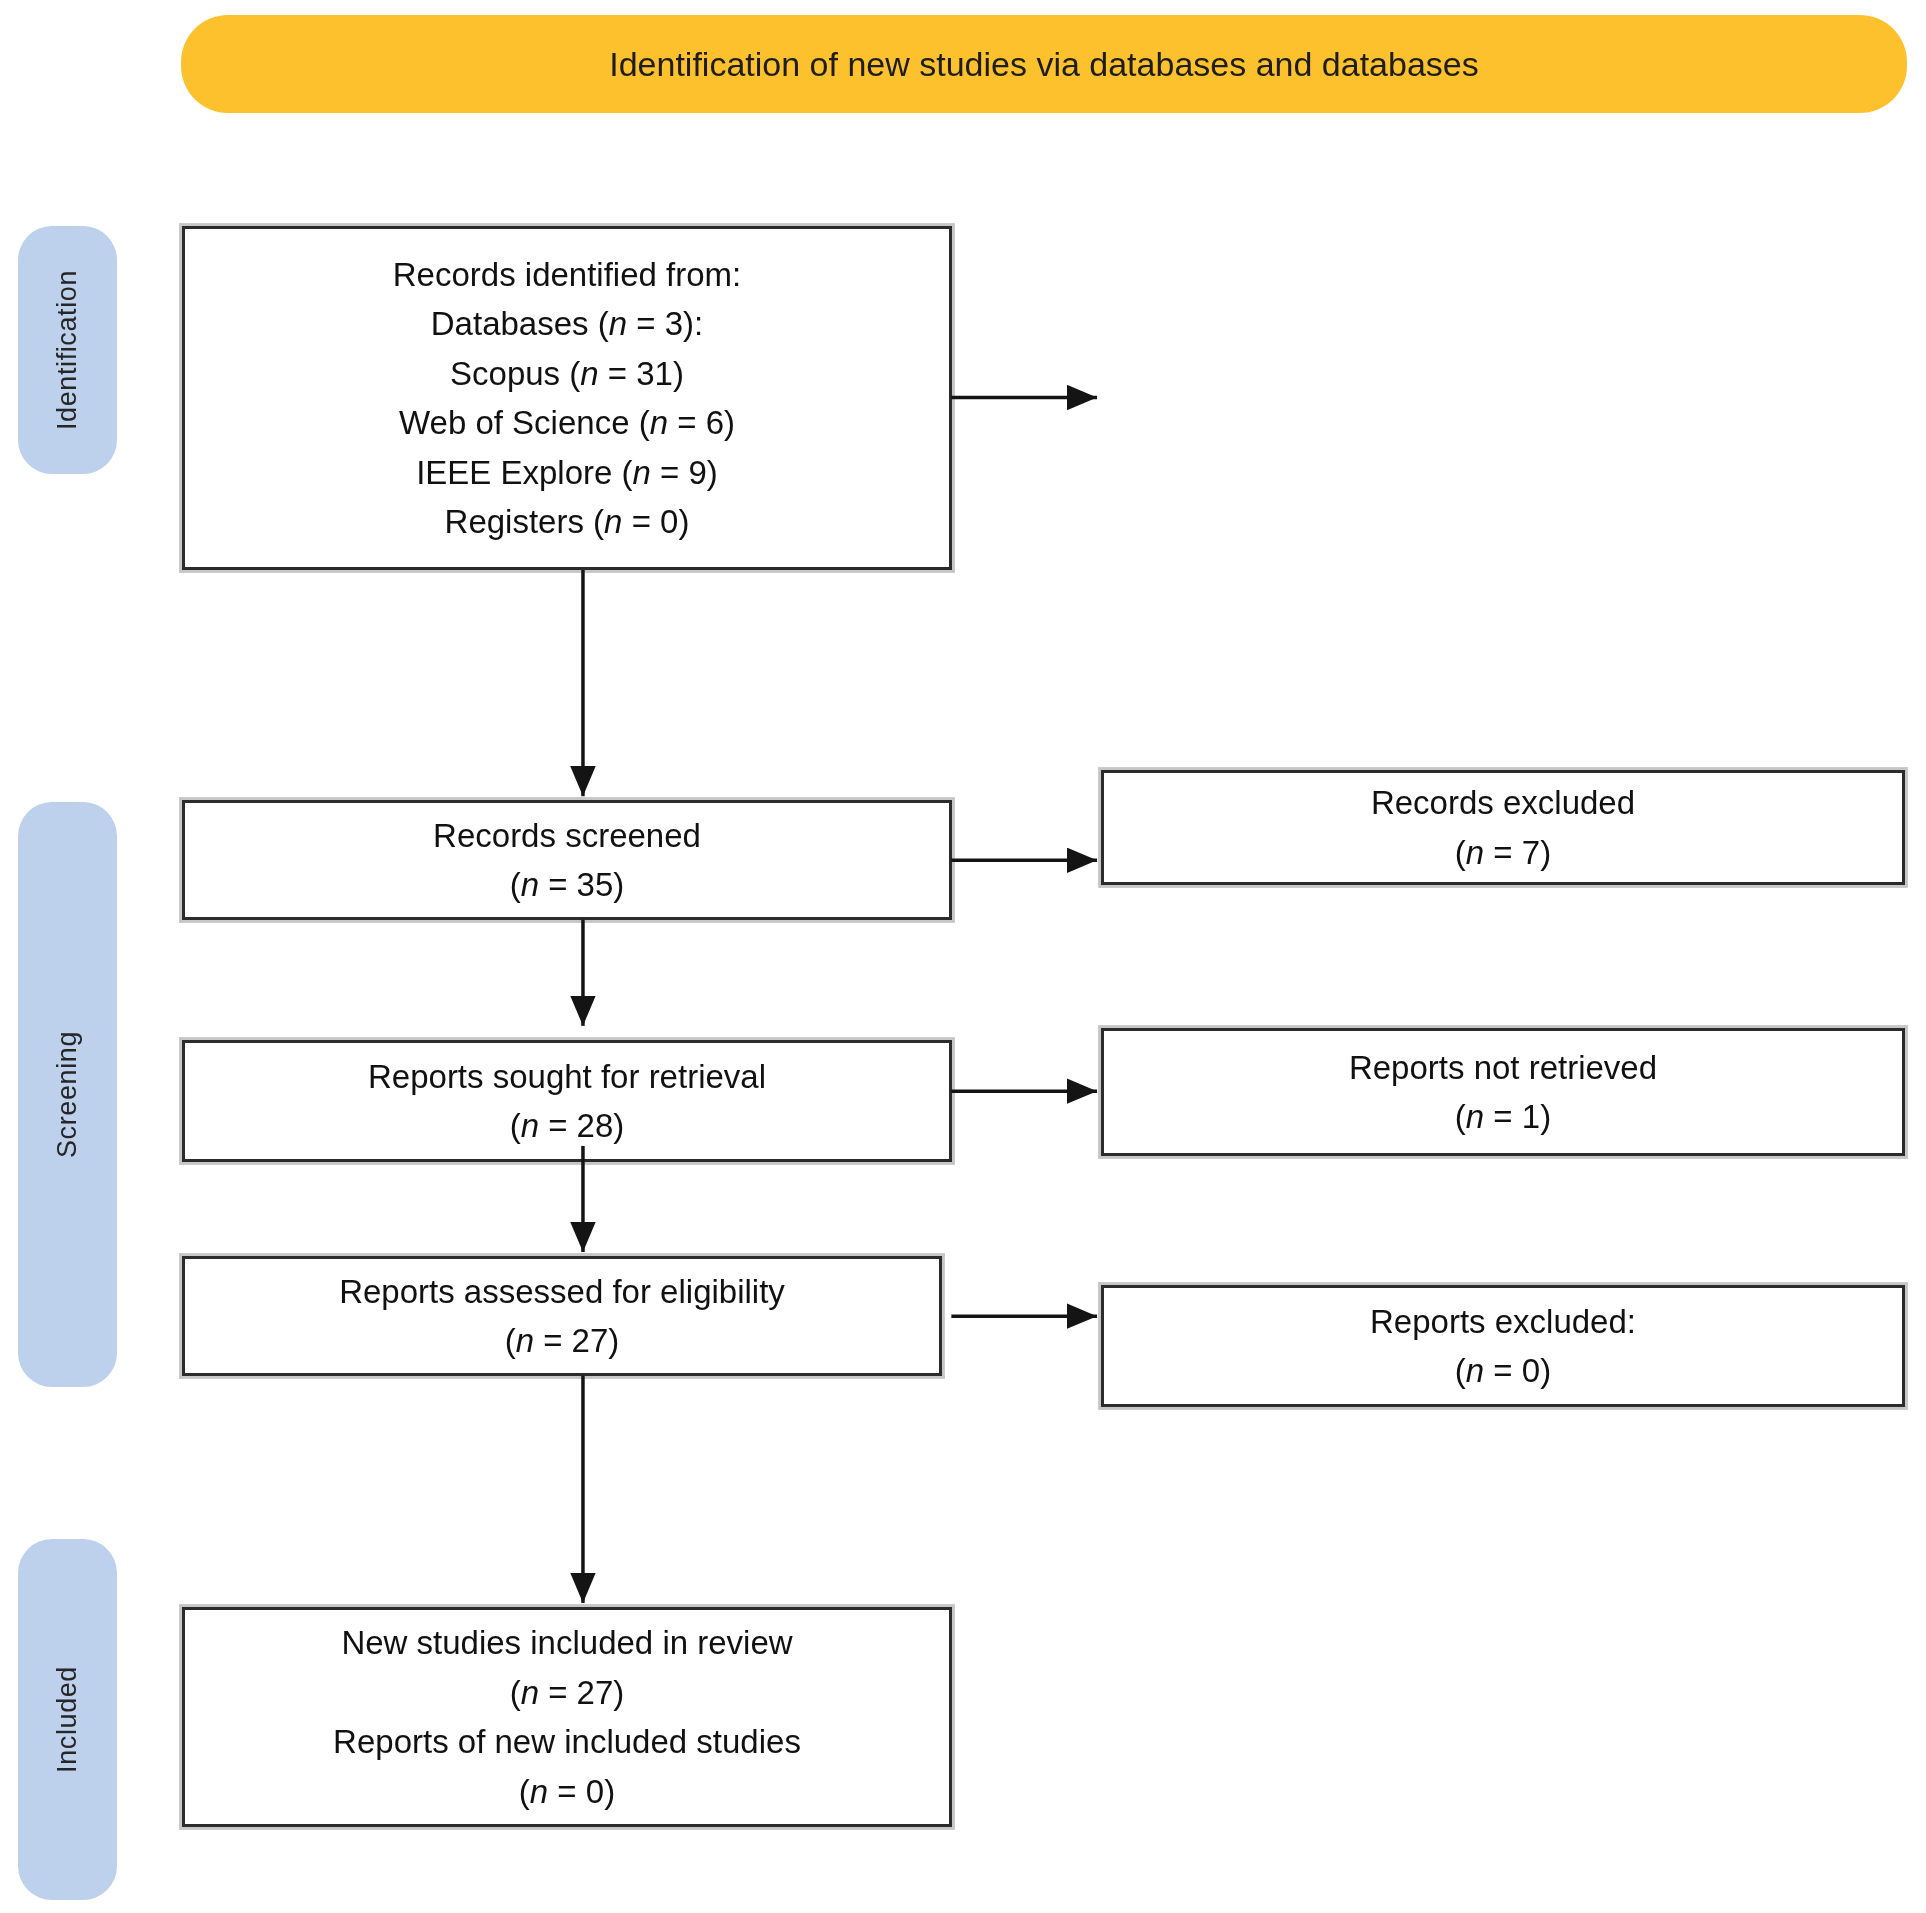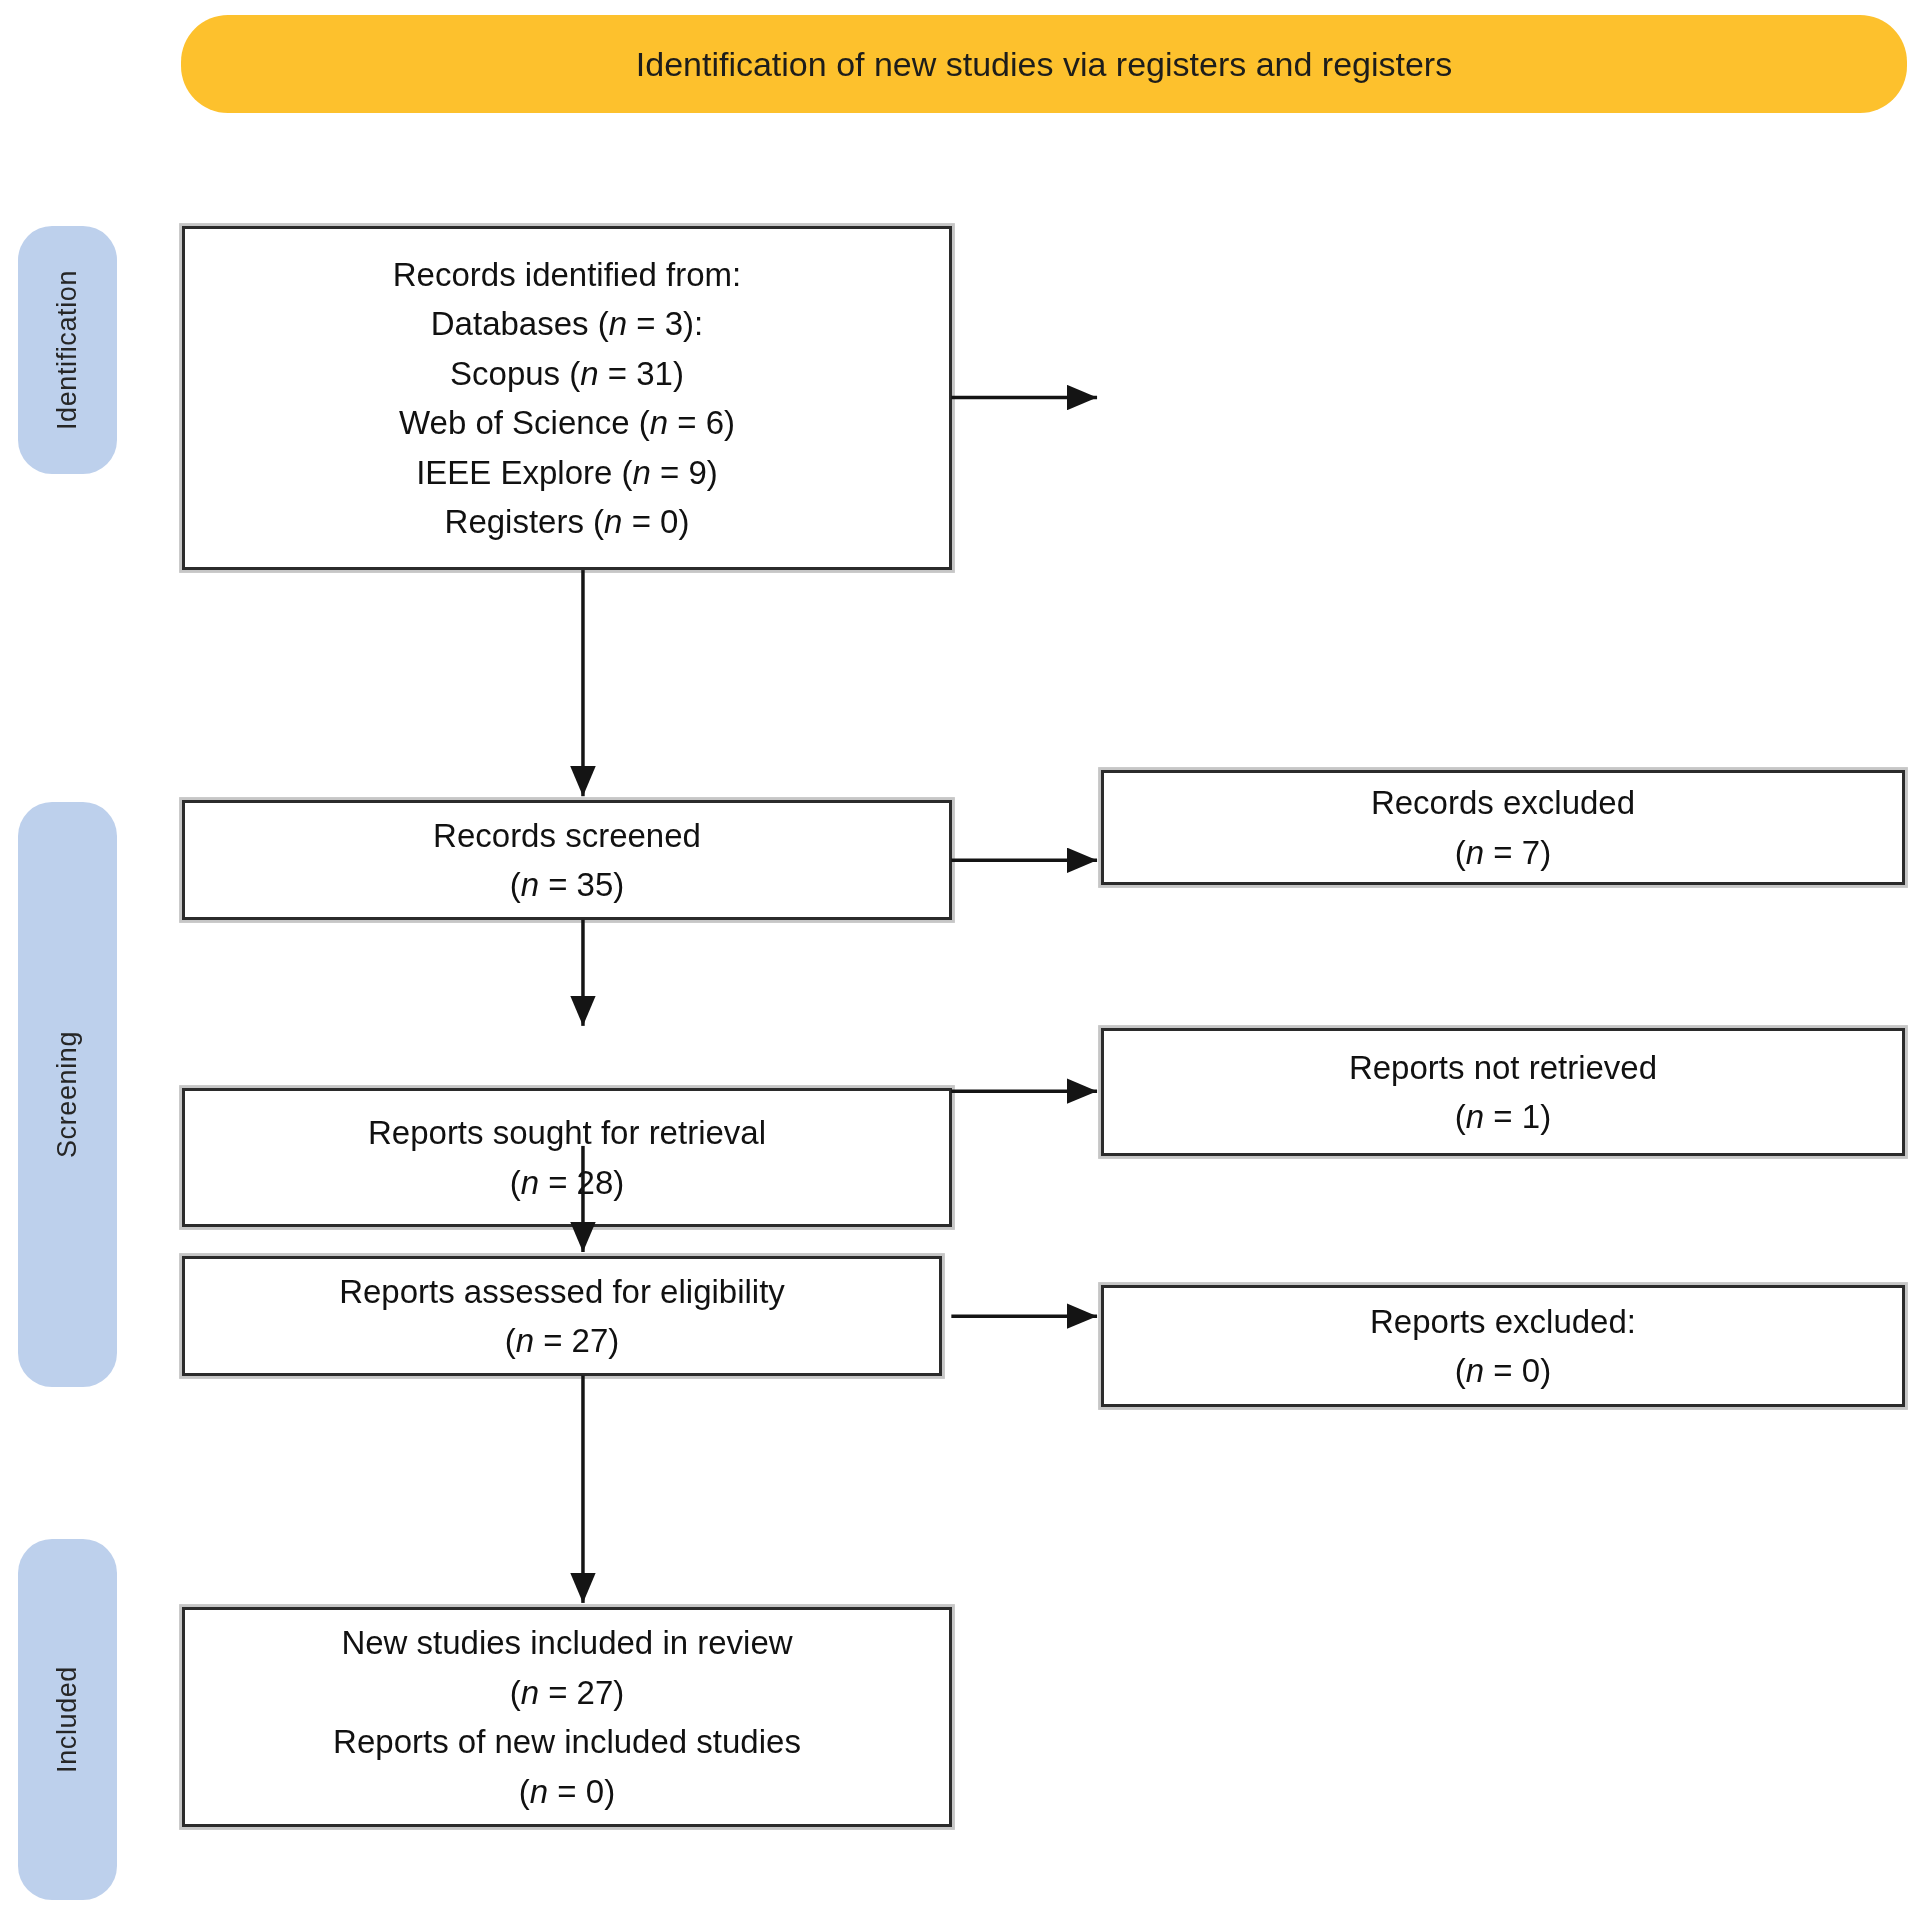--- a/index.html
+++ b/index.html
@@ -64,41 +64,41 @@
     font-size: 33px;
     line-height: 1.5;
     color: #111111;
   }
   .box i { font-style: italic; }
 
   #box-identified       { left: 182px;  top: 226px;  width: 770px; height: 344px; }
   #box-removed          { left: 1101px; top: 272px;  width: 804px; height: 262px; }
   #box-screened         { left: 182px;  top: 800px; width: 770px; height: 120px; }
   #box-records-excluded { left: 1101px; top: 770px; width: 804px; height: 115px; }
-  #box-sought           { left: 182px;  top: 1088px; width: 770px; height: 139px; }
+  #box-sought           { left: 182px;  top: 1040px; width: 770px; height: 122px; }
   #box-not-retrieved    { left: 1101px; top: 1028px; width: 804px; height: 128px; }
   #box-assessed         { left: 182px;  top: 1256px; width: 760px; height: 120px; }
   #box-reports-excluded { left: 1101px; top: 1253px; width: 804px; height: 122px; margin-top: 32px; }
   #box-included         { left: 182px;  top: 1607px; width: 770px; height: 220px; }
 
   svg.arrows {
     position: absolute;
     left: 0;
     top: 0;
     width: 1926px;
     height: 1913px;
     pointer-events: none;
   }
 </style>
 </head>
 <body>
 
 <div class="canvas">
 
-  <div class="banner" style="background: rgb(253, 193, 45);">Identification of new studies via registers and registers</div>
+  <div class="banner" style="background: rgb(253, 193, 45);">Identification of new studies via databases and databases</div>
 
   <div class="stage" id="stage-identification" style="background: rgb(189, 208, 236);">
     <span class="vtext">Identification</span>
   </div>
   <div class="stage" id="stage-screening" style="background: rgb(189, 208, 236);">
     <span class="vtext">Screening</span>
   </div>
   <div class="stage" id="stage-included" style="background: rgb(189, 208, 236);">
     <span class="vtext">Included</span>
   </div>

